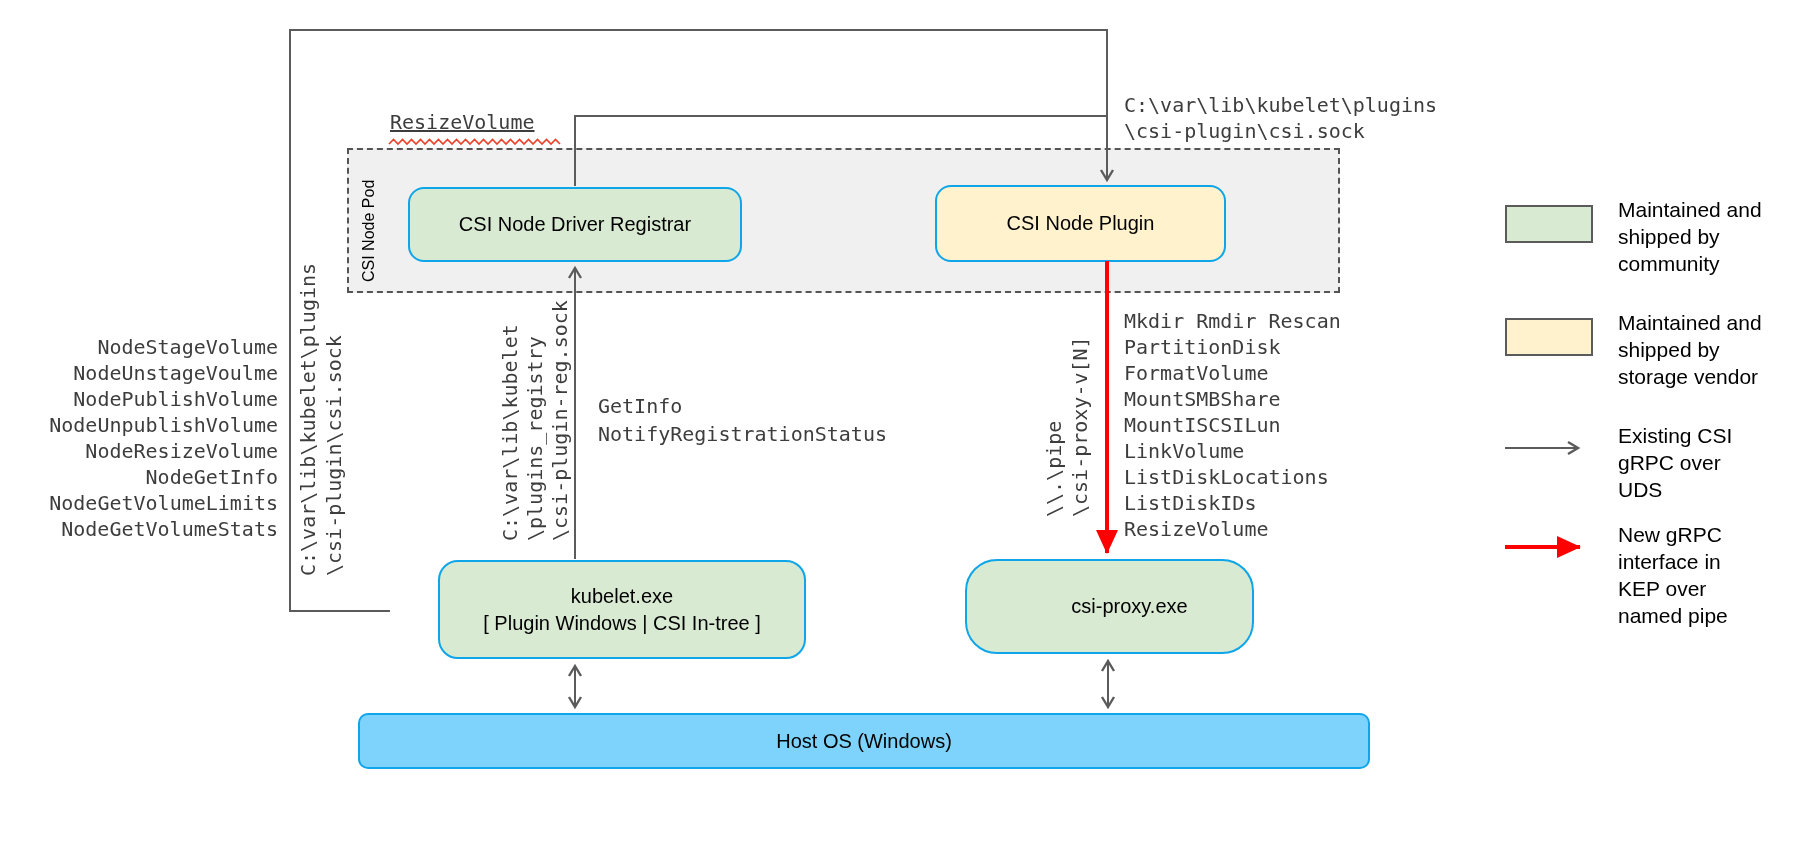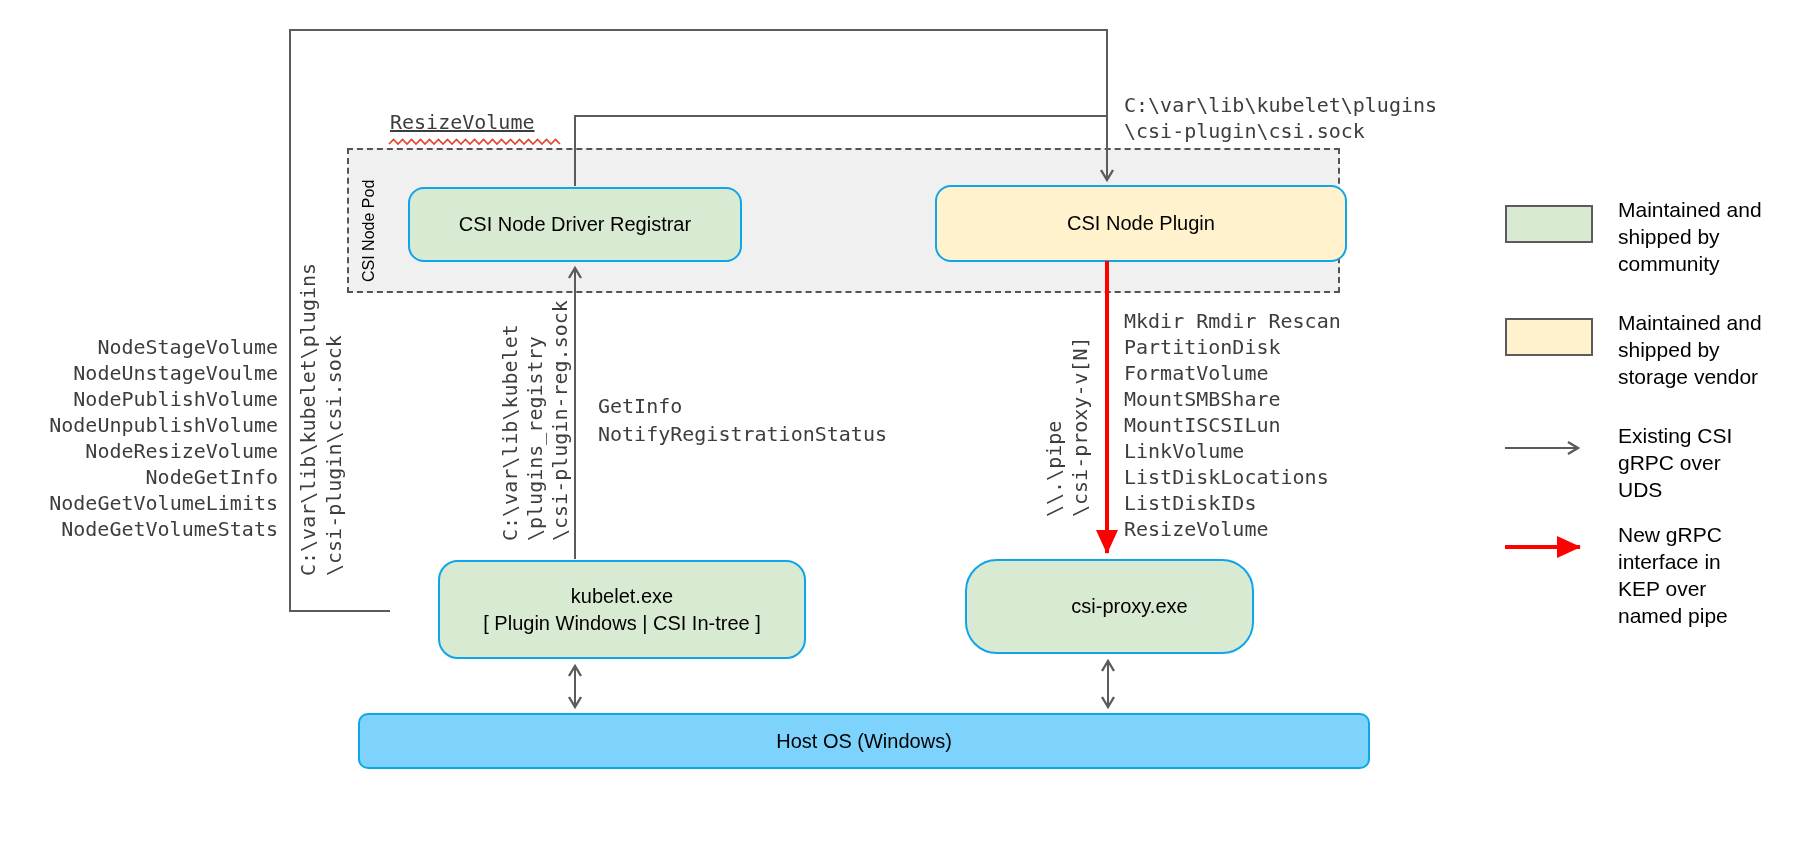--- a/index.html
+++ b/index.html
@@ -72,21 +72,21 @@
     <path d="M 1505 547 H 1580" fill="none" stroke="#fe0000" stroke-width="4" marker-end="url(#ar)"></path>
   </svg>
 
   <div class="pod"></div>
   <div class="podlabel">CSI Node Pod</div>
 
   <div class="node green" style="left:408px;top:187px;width:334px;height:75px;">
     <span>CSI Node Driver Registrar</span>
   </div>
 
-  <div class="node yellow" style="left:935px;top:185px;width:412px;height:77px;">
+  <div class="node yellow" style="left:935px;top:185px;width:291px;height:77px;">
     <span>CSI Node Plugin</span>
   </div>
 
   <div class="node green" style="left:390px;top:560px;width:368px;height:99px;border-radius:20px;margin-left:48px;">
     <div>
       <div>kubelet.exe</div>
       <div>[ Plugin Windows | CSI In-tree ]</div>
     </div>
   </div>
 

